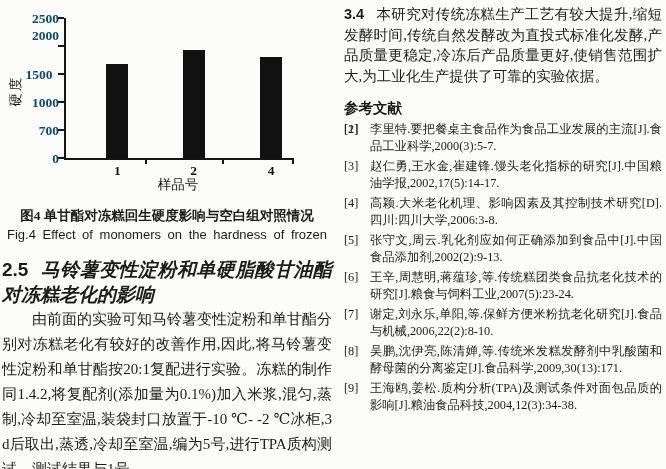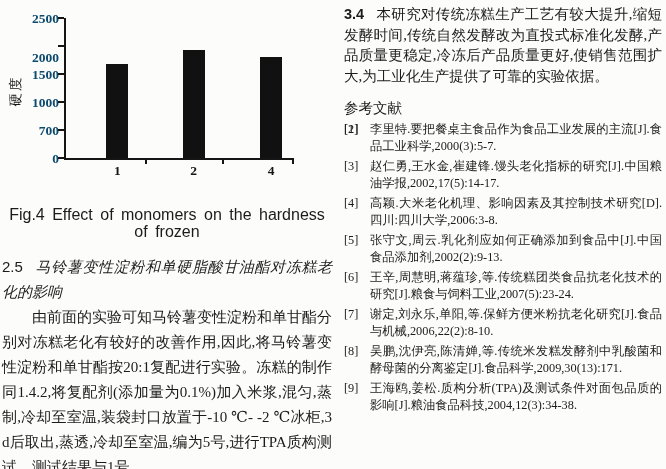--- a/index.html
+++ b/index.html
@@ -20,69 +20,71 @@
   .xtick-label{position:absolute;top:145px;width:30px;text-align:center;
         font-size:13.5px;font-weight:bold;color:#151515;}
   .ylabel{position:absolute;left:-2px;top:78px;font-size:13.5px;letter-spacing:2px;
         transform:rotate(-90deg);transform-origin:center;color:#151515;}
   .xlabel{position:absolute;left:62px;top:172px;width:228px;text-align:center;
         font-size:13.5px;color:#151515;}
 
   
   .caption{margin-top:10px;text-align:center;}
   .caption-cn{font-size:13.5px;font-weight:bold;line-height:20px;}
-  .caption-en{font-size:16px;line-height:17px;word-spacing:3px;font-family:"Liberation Sans","DejaVu Sans",sans-serif;}
+  .caption-en{font-size:13px;line-height:17px;word-spacing:3px;font-family:"Liberation Sans","DejaVu Sans",sans-serif;}
 
   
-  .sec-heading{margin-top:14px;font-size:15px;line-height:25px;font-weight:normal;font-style:italic;text-align:justify;}
+  .sec-heading{margin-top:14px;font-size:19px;line-height:25px;font-weight:bold;font-style:italic;text-align:justify;}
   .sec-heading .num{font-style:normal;font-family:"Liberation Sans","DejaVu Sans",sans-serif;margin-right:12px;}
   .sec-para{font-size:15px;line-height:25px;text-align:justify;text-indent:2em;}
 
   .para34{font-size:14.5px;line-height:20.5px;text-align:justify;}
   .para34 .num{font-family:"Liberation Sans","DejaVu Sans",sans-serif;font-weight:bold;margin-right:12px;}
-  .refs-heading{margin-top:12px;font-size:14.5px;font-weight:normal;line-height:20px;}
+  .refs-heading{margin-top:12px;font-size:14.5px;font-weight:bold;line-height:20px;}
   .refs{margin-top:3px;}
   .ref{position:relative;padding-left:26px;font-size:12.3px;line-height:17px;text-align:justify;margin-bottom:3px;}
   .ref .ref-label{position:absolute;left:0;top:0;}
 </style>
 </head>
 <body>
 
 <div class="page">
 
   <div class="col-left">
 
     <div class="figure">
       <div class="ylabel">硬度</div>
       <div class="plot" id="plot">
           <div class="ytick-label" style="top: 132.5px;">0</div>
           <div class="ytick-mark" style="top: 139px;"></div>
           <div class="ytick-label" style="top: 104.5px;">700</div>
           <div class="ytick-mark" style="top: 111px;"></div>
           <div class="ytick-label" style="top: 76.5px;">1000</div>
           <div class="ytick-mark" style="top: 83px;"></div>
-          <div class="ytick-label" style="top: 48.5px;">1500</div>
+          <div class="ytick-label" style="top: 48.5px; text-align: center;">1500</div>
           <div class="ytick-mark" style="top: 55px;"></div>
-          <div class="ytick-label" style="top: 32px;">2000</div>
+          <div class="ytick-label" style="top: 10px;">2000</div>
           <div class="ytick-mark" style="top: 27px;"></div>
           <div class="ytick-label" style="top: -7.5px;">2500</div>
           <div class="ytick-mark" style="top: -1px;"></div>
           <div class="bar" style="left: 40.3px; width: 22px; height: 93.52px; background: rgb(17, 17, 17);"></div>
           <div class="xtick-label" style="left: 36.3px;">1</div>
           <div class="bar" style="left: 116.68px; width: 22px; height: 108.08px; background: rgb(17, 17, 17);"></div>
           <div class="xtick-label" style="left: 112.68px;">2</div>
           <div class="bar" style="left: 194.2px; width: 22px; height: 100.8px; background: rgb(17, 17, 17);"></div>
           <div class="xtick-label" style="left: 190.2px;">4</div>
           <div class="xtick-mark" style="left: 78.94px;"></div>
           <div class="xtick-mark" style="left: 156.004px;"></div>
           <div class="xtick-mark" style="left: 226px;"></div>
         </div>
+      <div class="xlabel">样品号</div>
     </div>
 
     <div class="caption">
+      <div class="caption-cn">图4  单甘酯对冻糕回生硬度影响与空白组对照情况</div>
       <div class="caption-en">Fig.4  Effect of monomers on the hardness of frozen</div>
     </div>
 
     <div class="sec-heading">
       <span class="num">2.5</span><span>马铃薯变性淀粉和单硬脂酸甘油酯对冻糕老化的影响</span>
     </div>
     <div class="sec-para">由前面的实验可知马铃薯变性淀粉和单甘酯分别对冻糕老化有较好的改善作用,因此,将马铃薯变性淀粉和单甘酯按20:1复配进行实验。冻糕的制作同1.4.2,将复配剂(添加量为0.1%)加入米浆,混匀,蒸制,冷却至室温,装袋封口放置于-10 ℃- -2 ℃冰柜,3 d后取出,蒸透,冷却至室温,编为5号,进行TPA质构测试。测试结果与1号</div>
   </div>
 
   <div class="col-right">

